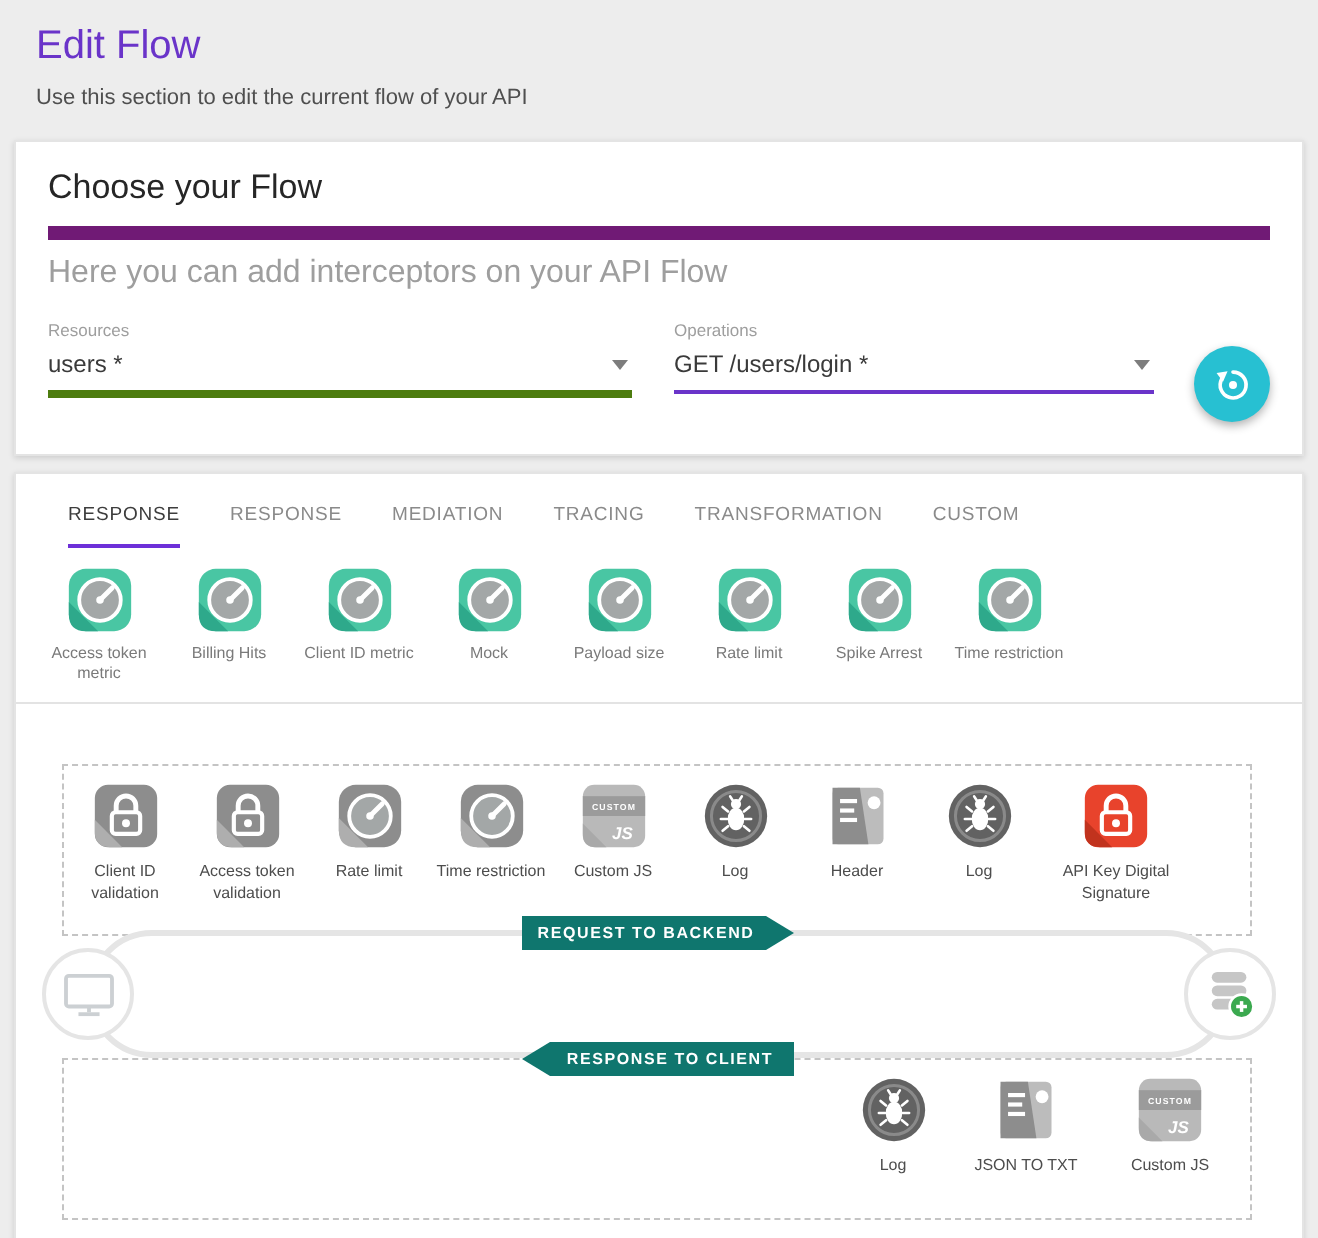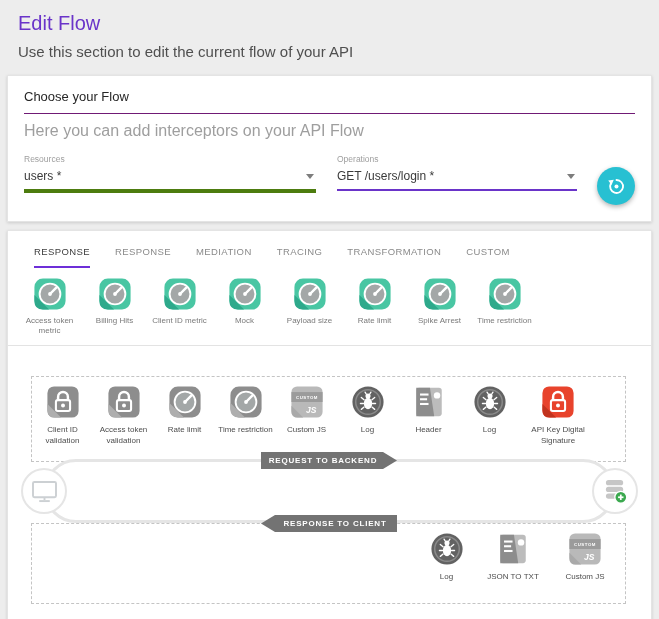--- a/index.html
+++ b/index.html
@@ -3,26 +3,26 @@
 <meta charset="utf-8">
 <style>
   * { margin:0; padding:0; box-sizing:border-box; }
   html,body { width:659px; height:619px; }
   body { font-family:"Liberation Sans", sans-serif; background:#ededed; overflow:hidden; }
   .page { position:relative; width:659px; height:619px; }
 
   
   .page-header { padding:12px 18px 4px 18px; }
   .page-title { color:#6a34c9; font-size:20px; font-weight:500; }
-  .page-sub { color:#4f4f4f; font-size:15px; margin-top:8px; }
+  .page-sub { color:#4f4f4f; font-size:11px; margin-top:8px; }
 
   
   .card { background:#fff; margin:0 7px; box-shadow:0 1px 3px rgba(0,0,0,.14); border:1px solid #e4e4e4; }
   .card1 { margin-top:11px; padding:13px 16px 16px 16px; }
-  .card1 h2 { font-size:13px; color:#262626; font-weight:500; padding-bottom:9px; border-bottom:1px solid #701a75; }
+  .card1 h2 { font-size:17px; color:#262626; font-weight:500; padding-bottom:9px; border-bottom:7px solid #701a75; }
   .card1 .hint { font-size:16px; color:#9e9e9e; margin-top:8px; }
 
   .fields { display:flex; align-items:flex-start; margin-top:14px; }
   .field { position:relative; }
   .field .flabel { font-size:8.5px; color:#9e9e9e; display:block; }
   .field .fvalue { font-size:12px; color:#3a3a3a; padding:5px 14px 6px 0; display:block; white-space:nowrap; }
   .field.resources { width:292px; border-bottom:4px solid #4d7c0f; }
   .field.operations { width:240px; margin-left:21px; border-bottom:2px solid #6a34c9; }
   .caret { position:absolute; right:2px; bottom:10px; width:0; height:0;
            border-left:4px solid transparent; border-right:4px solid transparent; border-top:5px solid #7d7d7d; }
@@ -58,21 +58,21 @@
   .pol-item.mid { width:72px; }
   .pol-label { font-size:8px; color:#4d4d4d; text-align:center; margin-top:6px; line-height:1.35; }
 
   .track { position:absolute; left:36px; right:36px; top:113px; height:64px;
            border:3px solid #e5e5e5; border-radius:32px; }
   .endpoint { position:absolute; top:122px; width:46px; height:46px; border-radius:50%;
               background:#fff; border:2px solid #e5e5e5; display:flex; align-items:center; justify-content:center; z-index:3; }
   .endpoint.left { left:13px; }
   .endpoint.right { right:13px; }
 
-  .ribbon { position:absolute; left:253px; width:136px; height:17px; background:#737373; z-index:2;
+  .ribbon { position:absolute; left:253px; width:136px; height:17px; background:#0f766e; z-index:2;
             color:#fff; font-size:8px; font-weight:bold; letter-spacing:.8px; text-align:center; line-height:17px; }
   .ribbon-req { top:106px; clip-path:polygon(0 0, calc(100% - 14px) 0, 100% 50%, calc(100% - 14px) 100%, 0 100%); padding-right:12px; }
   .ribbon-res { top:169px; clip-path:polygon(14px 0, 100% 0, 100% 100%, 14px 100%, 0 50%); padding-left:12px; }
 </style>
 </head>
 <body>
 
 <svg width="0" height="0" style="position:absolute">
   <defs>
     <symbol id="i-gauge" viewBox="0 0 36 36">

